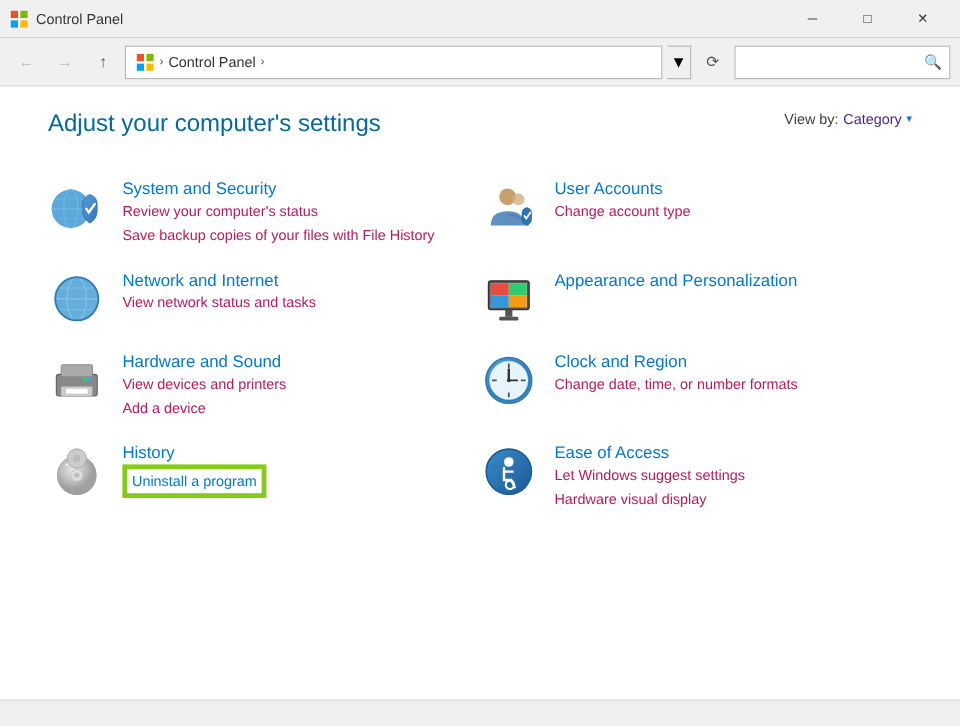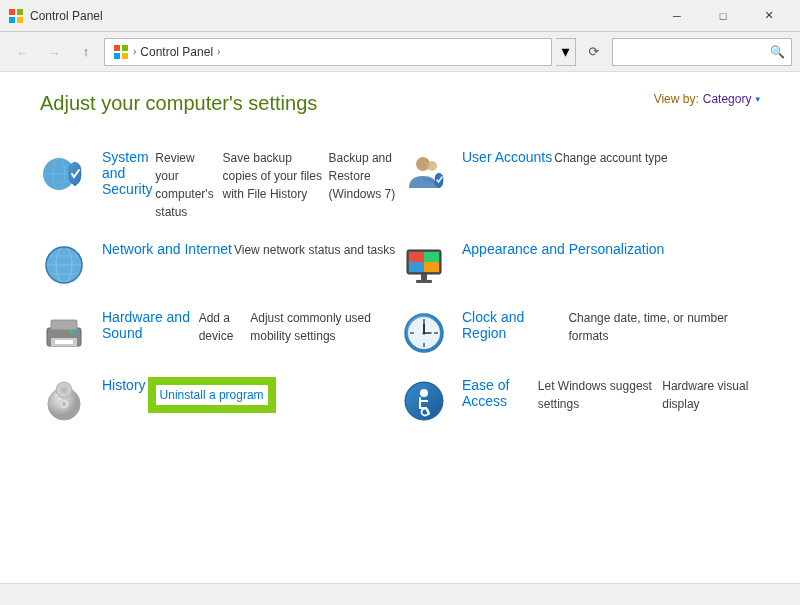--- a/index.html
+++ b/index.html
@@ -59,57 +59,57 @@
     .search-box {
       width: 180px; height: 28px;
       border: 1px solid #bbb; background: #fff;
       display: flex; align-items: center; padding: 0 6px;
       font-size: 12px; color: #999;
     }
     .search-box input { border: none; outline: none; font-size: 12px; width: 150px; }
     .search-icon { color: #555; font-size: 12px; }
     .page-title {
       font-size: 20px;
-      color: #4d7c0f;
+      color: #0369a1;
       font-weight: 300;
       margin-bottom: 24px;
     }
 
     .categories-grid {
       display: grid;
       grid-template-columns: 1fr 1fr;
       gap: 0;
     }
     .category-item {
       display: flex;
       align-items: flex-start;
       padding: 10px 0;
       gap: 14px;
     }
     .category-icon {
       width: 48px; height: 48px;
       flex-shrink: 0;
       display: flex; align-items: center; justify-content: center;
     }
-    .category-text { display: flex; flex-direction: row; gap: 2px; }
+    .category-text { display: flex; flex-direction: column; gap: 2px; }
     .category-name {
       font-size: 14px;
       color: #0078d7;
       cursor: pointer;
       text-decoration: none;
     }
     .category-link {
       font-size: 12px;
-      color: #404040;
+      color: #be185d;
       cursor: pointer;
       text-decoration: none;
       line-height: 1.5;
     }
     .category-link.highlighted {
-      border: 8px solid #84cc16;
+      border: 4px solid #84cc16;
       padding: 1px 4px;
       color: #0078d7;
     }
 
     
     .statusbar {
       position: absolute;
       bottom: 0; left: 0; right: 0;
       height: 22px;
       background: #f0f0f0;
@@ -156,21 +156,21 @@
   <div class="search-box">
     <input type="text" placeholder="" style="flex: 1 1 0%; border: none; outline: none; font-size: 12px;">
     <span class="search-icon">🔍</span>
   </div>
 </div>
 
 <div style="position:relative; padding: 20px 40px;">
   <h1 class="page-title">Adjust your computer's settings</h1>
 
   <div style="position:absolute; right:40px; top:20px; font-size:12px; display:flex; align-items:center; gap:4px;">
-    <span style="color:#a16207;">View by:</span>
+    <span style="color:#404040;">View by:</span>
     <span style="color:#4c1d95;cursor:pointer;">Category</span>
     <span style="color:#0078d7;cursor:pointer;font-size:9px;">▾</span>
   </div>
 
   <div class="categories-grid">
 
     <div class="category-item">
       <div class="category-icon">
         <svg width="46" height="46" viewBox="0 0 46 46">
 
@@ -189,21 +189,20 @@
 
           <path d="M28 20 L28 20 Q28 14 34 12 Q40 14 40 20 L40 26 Q40 32 34 36 Q28 32 28 26 Z" fill="url(#shieldGrad)" stroke="#1a5fa8" stroke-width="0.5"></path>
 
           <path d="M31 24 L33 27 L38 20" fill="none" stroke="#fff" stroke-width="2" stroke-linecap="round"></path>
         </svg>
       </div>
       <div class="category-text">
         <a class="category-name">System and Security</a>
         <a class="category-link">Review your computer's status</a>
         <a class="category-link">Save backup copies of your files with File History</a>
-        <a class="category-link">Backup and Restore (Windows 7)</a>
       </div>
     </div>
 
     <div class="category-item">
       <div class="category-icon">
         <svg width="46" height="46" viewBox="0 0 46 46">
 
           <circle cx="22" cy="14" r="7" fill="#c8a070"></circle>
           <path d="M8 38 Q8 26 22 26 Q36 26 36 38" fill="#6090c0"></path>
 
@@ -265,22 +264,22 @@
           <rect x="6" y="18" width="34" height="18" rx="2" fill="#888" stroke="#666" stroke-width="1"></rect>
           <rect x="10" y="10" width="26" height="10" rx="1" fill="#aaa" stroke="#888" stroke-width="0.8"></rect>
           <rect x="10" y="28" width="26" height="8" rx="1" fill="#ccc"></rect>
           <rect x="14" y="30" width="18" height="4" fill="#fff"></rect>
           <circle cx="34" cy="22" r="2" fill="#4a9fd4"></circle>
           <circle cx="30" cy="22" r="2" fill="#2ecc71"></circle>
         </svg>
       </div>
       <div class="category-text">
         <a class="category-name">Hardware and Sound</a>
+        <a class="category-link">View devices and printers</a>
         <a class="category-link">Add a device</a>
-        <a class="category-link">Adjust commonly used mobility settings</a>
       </div>
     </div>
 
     <div class="category-item">
       <div class="category-icon">
         <svg width="46" height="46" viewBox="0 0 46 46">
           <circle cx="23" cy="23" r="19" fill="#4a9fd4" stroke="#2e7ab8" stroke-width="1.5"></circle>
           <circle cx="23" cy="23" r="18" fill="url(#clockGrad)"></circle>
           <defs>
             <radialGradient id="clockGrad" cx="40%" cy="35%">

